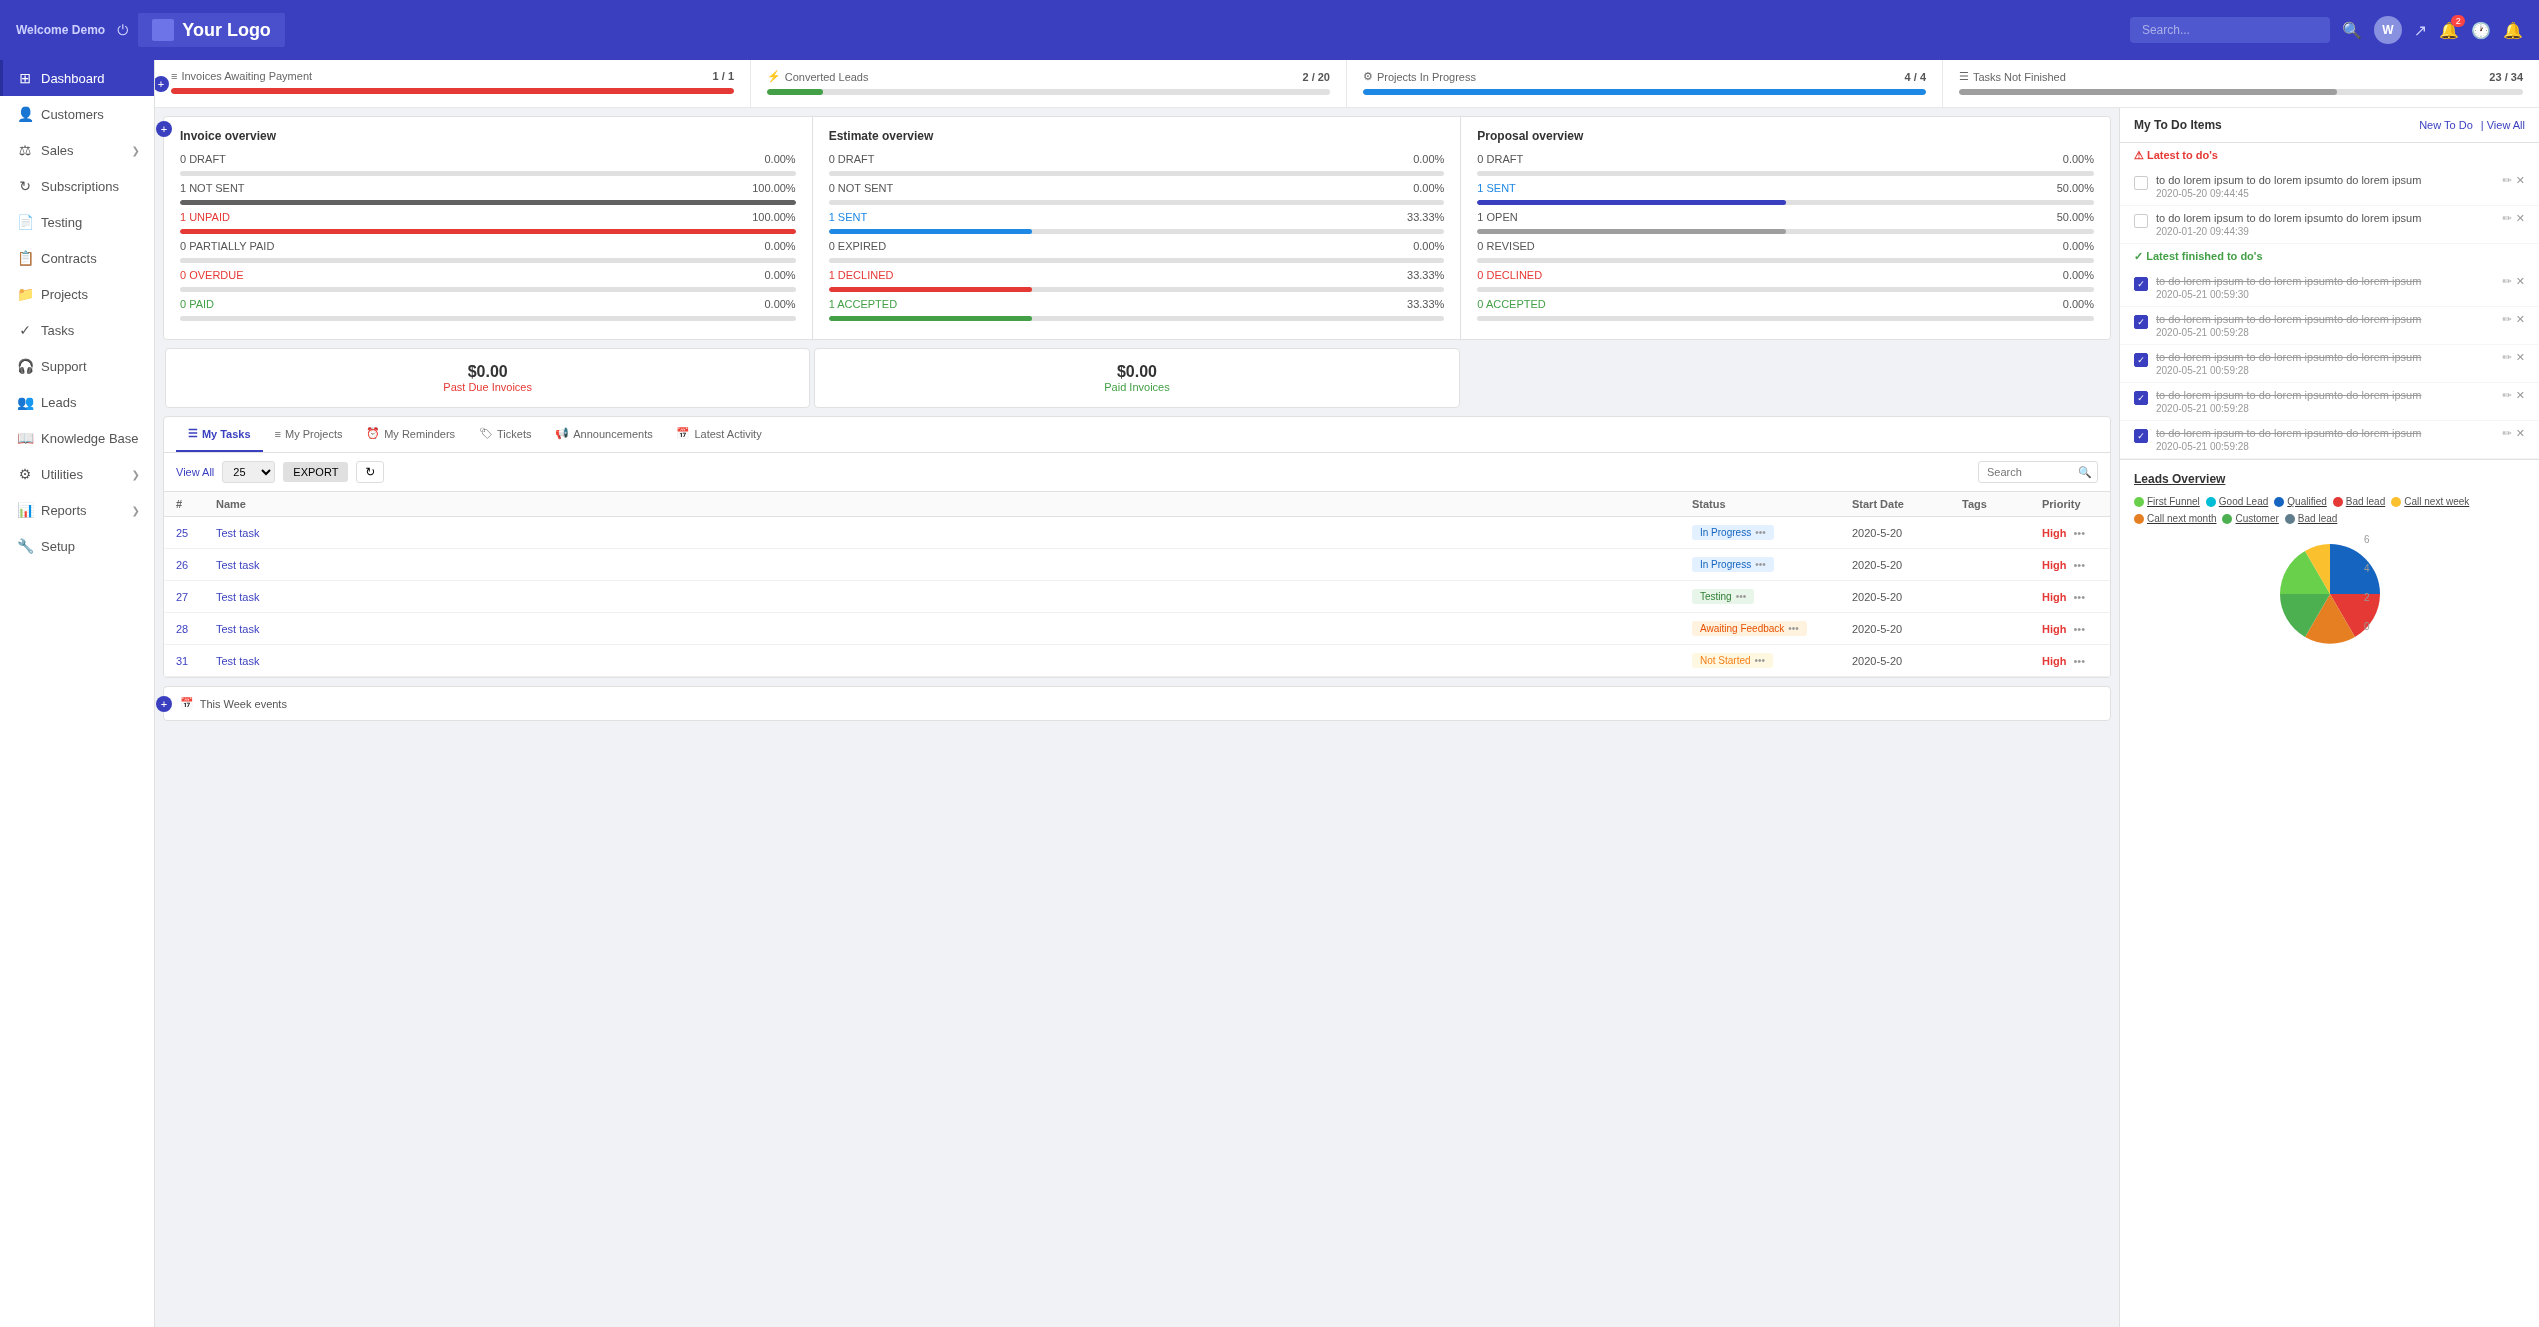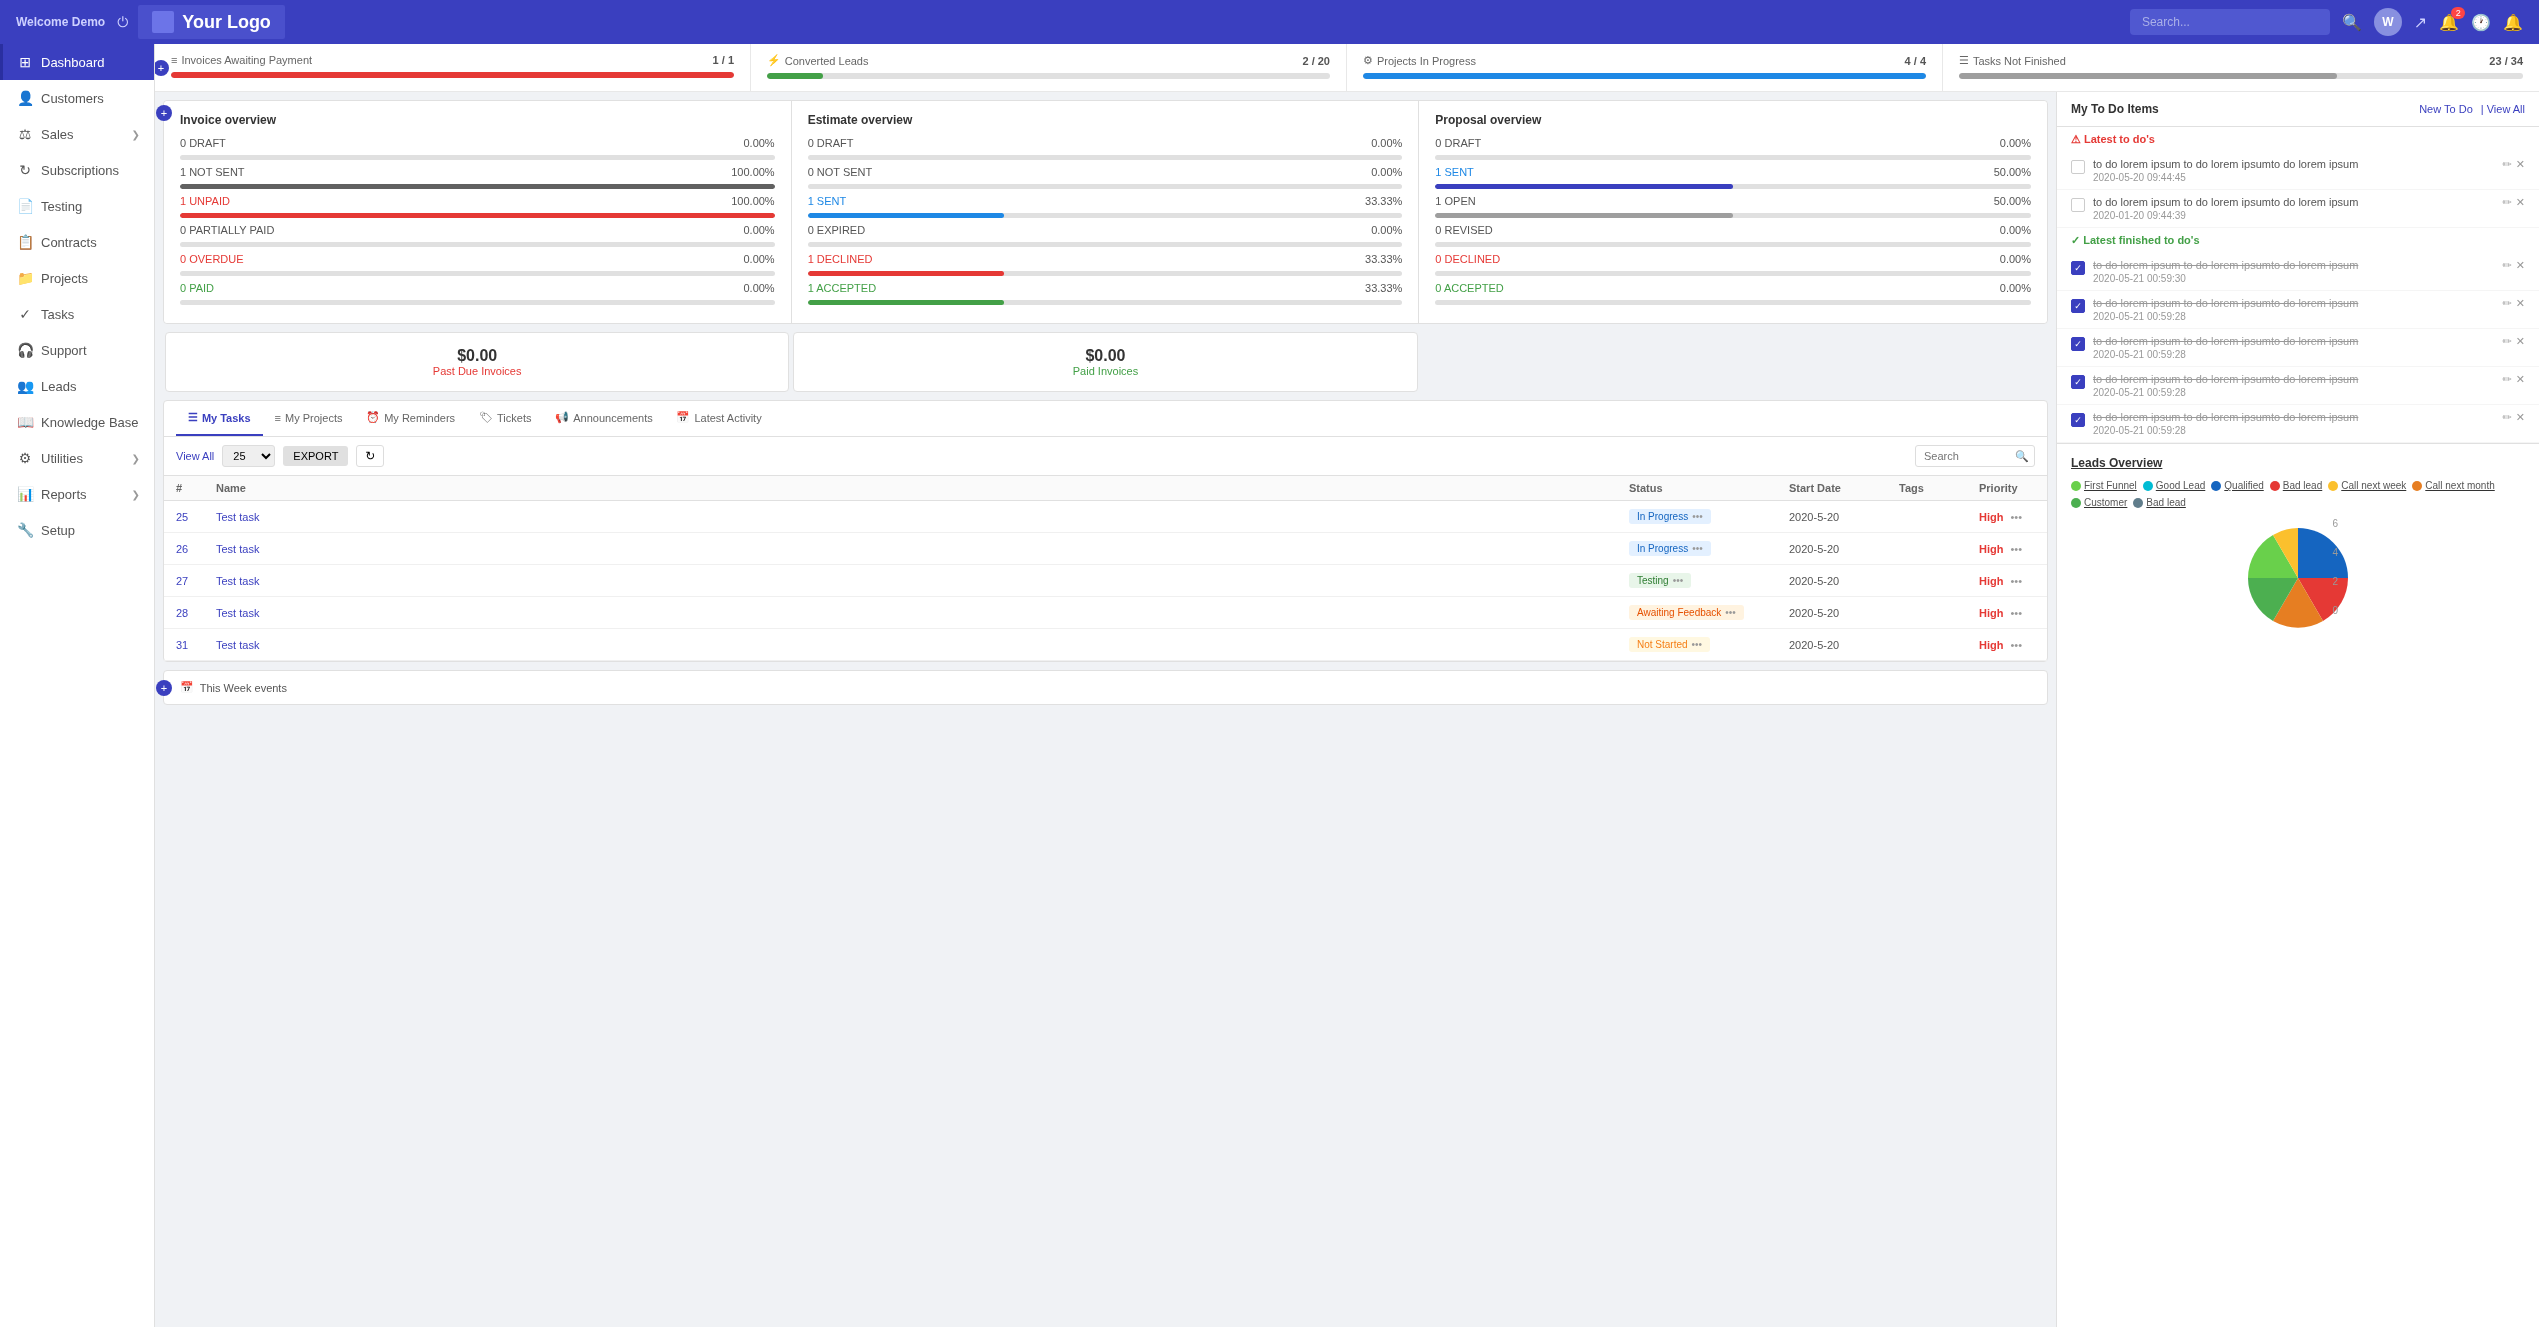--- a/index.html
+++ b/index.html
@@ -4,21 +4,21 @@
   <style>
     * { box-sizing: border-box; margin: 0; padding: 0; }
     body { font-family: Arial, sans-serif; font-size: 12px; background: #f0f2f5; color: #333; display: flex; flex-direction: column; height: 100vh; overflow: hidden; }
 
     
     .top-header {
       background: #3a3fbf;
       display: flex;
       align-items: center;
       padding: 0 16px;
-      height: 44px;
+      height: 60px;
       flex-shrink: 0;
       color: white;
     }
     .top-header .brand-name {
       font-size: 12px;
       font-weight: bold;
       margin-right: 12px;
       color: #cdd0ff;
     }
     .top-header .power-icon { margin-right: auto; color: #cdd0ff; font-size: 14px; cursor: pointer; }
@@ -335,21 +335,21 @@
     .status-badge .dots { color: #999; font-size: 10px; cursor: pointer; }
     .status-inprogress { background: #e3f0ff; color: #1565c0; }
     .status-testing { background: #e8f5e9; color: #2e7d32; }
     .status-awaiting { background: #fff3e0; color: #e65100; }
     .status-notstarted { background: #fff8e1; color: #f57f17; }
     .priority-high { color: #e53935; font-weight: bold; }
     .dots-btn { color: #999; cursor: pointer; margin-left: 4px; }
 
     
     .right-panel {
-      width: 483px;
+      width: 420px;
       flex-shrink: 0;
       border-left: 1px solid #e0e0e0;
       background: white;
       overflow-y: auto;
       display: flex;
       flex-direction: column;
     }
 
     
     .todo-section {

